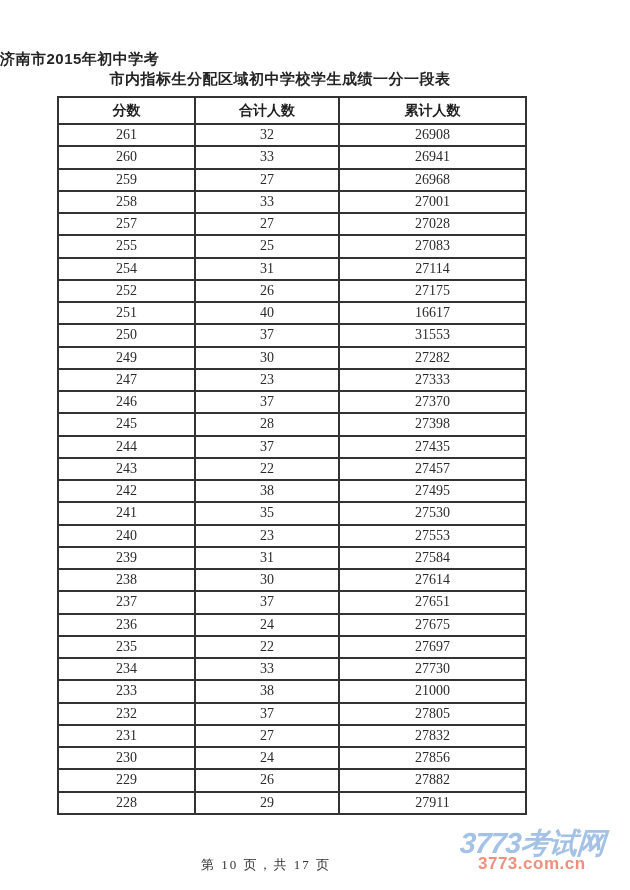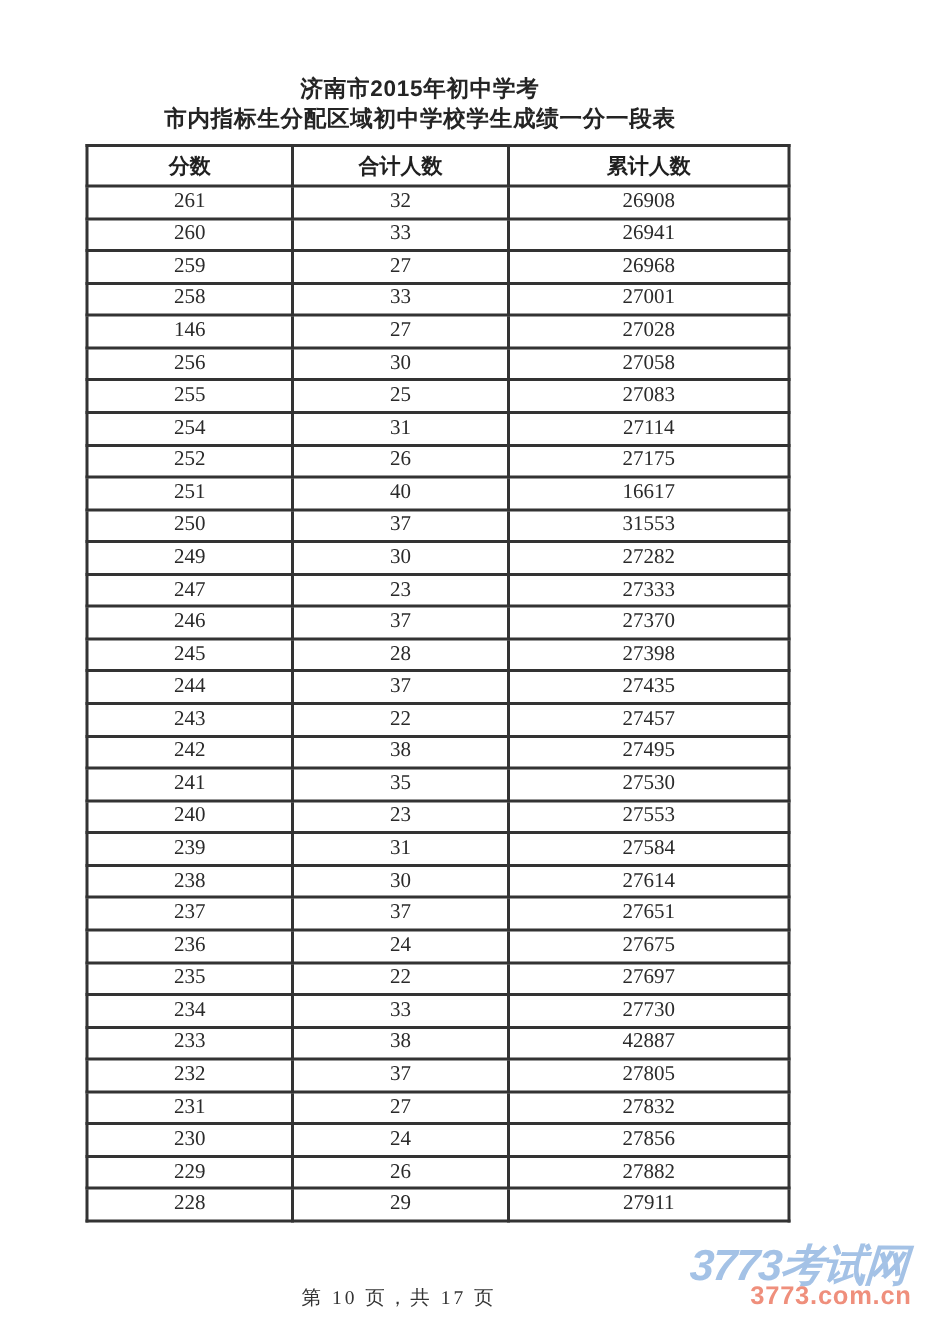--- a/index.html
+++ b/index.html
@@ -18,21 +18,21 @@
   .page {
     position: absolute;
     inset: 0;
     background: #ffffff;
   }
   .doc-title {
     position: absolute;
     top: 50px;
     left: 0;
     width: 560px;
-    text-align: center;
+    text-align: left;
     font-family: "Liberation Sans", sans-serif;
     font-weight: bold;
     font-size: 15px;
     letter-spacing: 0.5px;
     color: #242424;
   }
   .doc-subtitle {
     position: absolute;
     top: 70px;
     left: 0;
@@ -148,28 +148,23 @@
           <td>259</td>
           <td>27</td>
           <td>26968</td>
         </tr>
         <tr>
           <td>258</td>
           <td>33</td>
           <td>27001</td>
         </tr>
         <tr>
-          <td>146</td>
+          <td>257</td>
           <td>27</td>
           <td>27028</td>
-        </tr>
-        <tr>
-          <td>256</td>
-          <td>30</td>
-          <td>27058</td>
         </tr>
         <tr>
           <td>255</td>
           <td>25</td>
           <td>27083</td>
         </tr>
         <tr>
           <td>254</td>
           <td>31</td>
           <td>27114</td>
@@ -260,21 +255,21 @@
           <td>27697</td>
         </tr>
         <tr>
           <td>234</td>
           <td>33</td>
           <td>27730</td>
         </tr>
         <tr>
           <td>233</td>
           <td>38</td>
-          <td>42887</td>
+          <td>21000</td>
         </tr>
         <tr>
           <td>232</td>
           <td>37</td>
           <td>27805</td>
         </tr>
         <tr>
           <td>231</td>
           <td>27</td>
           <td>27832</td>
@@ -292,17 +287,17 @@
         <tr>
           <td>228</td>
           <td>29</td>
           <td>27911</td>
         </tr>
       </tbody>
   </table>
 
   <div class="wm-name" style="color: rgb(164, 194, 230);">3773考试网</div>
 
-  <div class="wm-url" style="color: rgb(239, 143, 124); text-align: center;">3773.com.cn</div>
+  <div class="wm-url" style="color: rgb(239, 143, 124);">3773.com.cn</div>
 
   <div class="page-footer">第 10 页，共 17 页</div>
 
 </div>
 
 </body></html>

